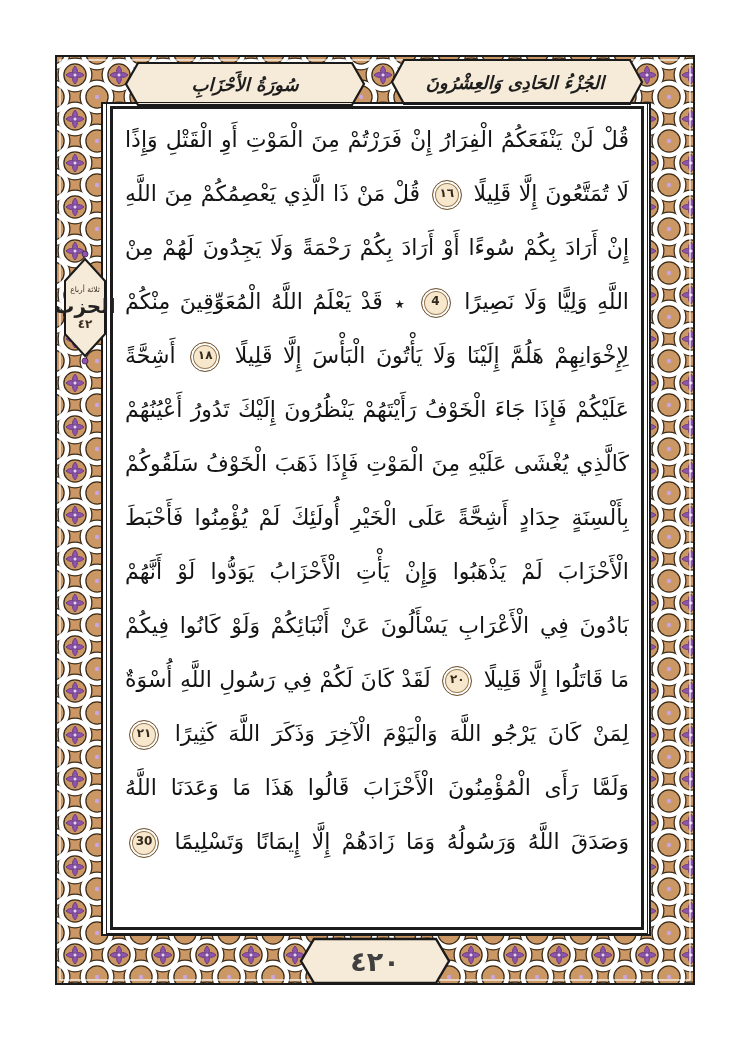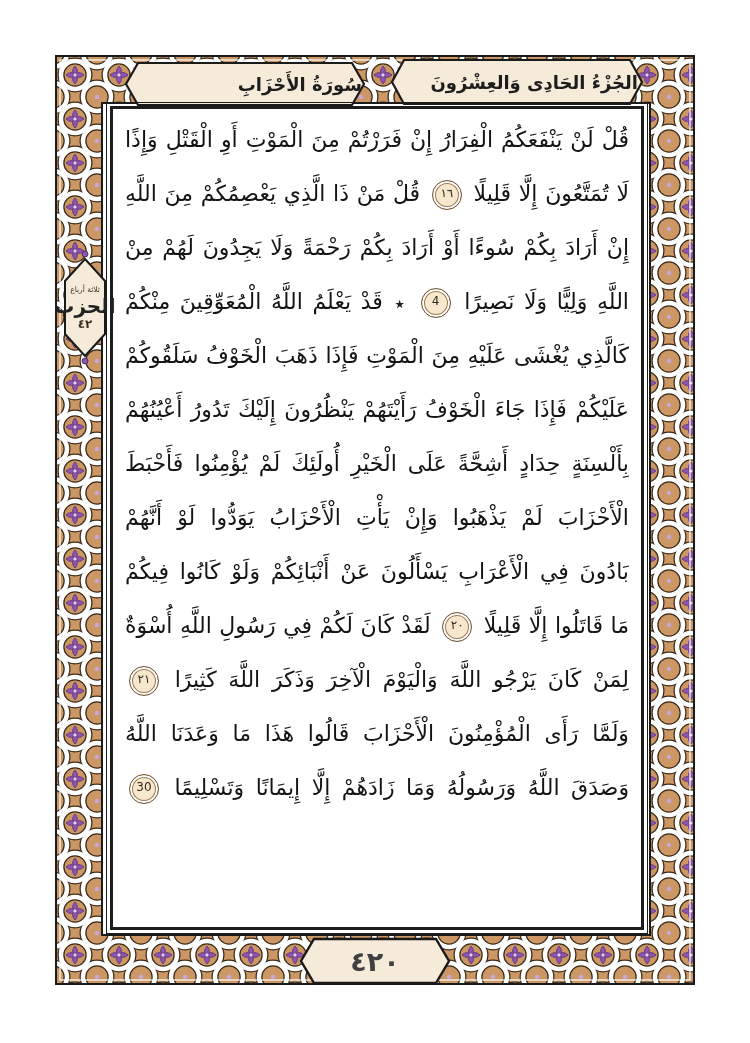--- a/index.html
+++ b/index.html
@@ -4,22 +4,22 @@
 <style>
   html,body{margin:0;padding:0;}
   body{
     width:750px;height:1043px;background:#ffffff;position:relative;
     font-family:"DejaVu Sans",sans-serif;color:#141414;overflow:hidden;
   }
   svg.frame{position:absolute;left:53px;top:53px;z-index:1;}
 
   
   .cartouche-label{
-    position:absolute;z-index:3;display:flex;align-items:center;justify-content:flex-start;
-    font-weight:bold;color:#1d1d1d;direction:rtl;
+    position:absolute;z-index:3;display:flex;align-items:center;justify-content:center;
+    font-weight:bold;color:#1d1d1d;direction:rtl;font-style:italic;
   }
   .cartouche-label.juz{left:392px;top:60px;width:246px;height:44px;font-size:18px;}
   .cartouche-label.surah{left:128px;top:63px;width:234px;height:42px;font-size:18px;}
 
   
   .hizb-text{
     position:absolute;z-index:3;left:61px;top:272px;width:48px;height:74px;
     display:flex;flex-direction:column;align-items:center;justify-content:center;
     direction:rtl;color:#3a2d20;line-height:1.15;
   }
@@ -46,21 +46,21 @@
   .line{
     height:54px;line-height:54px;overflow:hidden;
     text-align:justify;text-align-last:justify;
     font-size:22px;color:#141414;white-space:normal;
   }
   .line .words{}
   .verse-num{
     display:inline-block;width:28px;height:28px;line-height:25px;
     border-radius:50%;background:#f7e7cc;border:1.5px solid #6d5233;
     box-shadow:inset 0 0 0 2px #ffffff, inset 0 0 0 3px #9a7b52;
-    text-align:center;font-size:12px;font-weight:normal;color:#33291c;
+    text-align:center;font-size:12px;font-weight:bold;color:#33291c;
     vertical-align:middle;margin:0 4px;text-align-last:center;
   }
   .hizb-star{font-size:19px;vertical-align:middle;color:#1c1c1c;margin:0 2px;}
 </style>
 </head>
 <body>
 
 <svg class="frame" width="644" height="934" viewBox="0 0 644 934" aria-hidden="true">
   <defs>
     <pattern id="arab" width="44" height="44" patternUnits="userSpaceOnUse">
@@ -121,22 +121,23 @@
   <span class="big">الحزب</span>
   <span class="num">٤٢</span>
 </div>
 
 <div class="text-frame">
   <div class="text-area" id="lines" dir="rtl">
       <div class="line"><span class="words">قُلْ لَنْ يَنْفَعَكُمُ الْفِرَارُ إِنْ فَرَرْتُمْ مِنَ الْمَوْتِ أَوِ الْقَتْلِ وَإِذًا</span> </div>
       <div class="line"><span class="words">لَا تُمَتَّعُونَ إِلَّا قَلِيلًا</span> <span class="verse-num">١٦</span> <span class="words">قُلْ مَنْ ذَا الَّذِي يَعْصِمُكُمْ مِنَ اللَّهِ</span> </div>
       <div class="line"><span class="words">إِنْ أَرَادَ بِكُمْ سُوءًا أَوْ أَرَادَ بِكُمْ رَحْمَةً وَلَا يَجِدُونَ لَهُمْ مِنْ دُونِ</span> </div>
       <div class="line"><span class="words">اللَّهِ وَلِيًّا وَلَا نَصِيرًا</span> <span class="verse-num">4</span> <span class="hizb-star">٭</span> <span class="words">قَدْ يَعْلَمُ اللَّهُ الْمُعَوِّقِينَ مِنْكُمْ وَالْقَائِلِينَ</span> </div>
+      <div class="line"><span class="words">لِإِخْوَانِهِمْ هَلُمَّ إِلَيْنَا وَلَا يَأْتُونَ الْبَأْسَ إِلَّا قَلِيلًا</span> <span class="verse-num">١٨</span> <span class="words">أَشِحَّةً</span> </div>
+      <div class="line"><span class="words">عَلَيْكُمْ فَإِذَا جَاءَ الْخَوْفُ رَأَيْتَهُمْ يَنْظُرُونَ إِلَيْكَ تَدُورُ أَعْيُنُهُمْ</span> </div>
       <div class="line"><span class="words">كَالَّذِي يُغْشَى عَلَيْهِ مِنَ الْمَوْتِ فَإِذَا ذَهَبَ الْخَوْفُ سَلَقُوكُمْ</span> </div>
-      <div class="line"><span class="words">عَلَيْكُمْ فَإِذَا جَاءَ الْخَوْفُ رَأَيْتَهُمْ يَنْظُرُونَ إِلَيْكَ تَدُورُ أَعْيُنُهُمْ</span> </div>
       <div class="line"><span class="words">بِأَلْسِنَةٍ حِدَادٍ أَشِحَّةً عَلَى الْخَيْرِ أُولَئِكَ لَمْ يُؤْمِنُوا فَأَحْبَطَ</span> </div>
       <div class="line"><span class="words">الْأَحْزَابَ لَمْ يَذْهَبُوا وَإِنْ يَأْتِ الْأَحْزَابُ يَوَدُّوا لَوْ أَنَّهُمْ</span> </div>
       <div class="line"><span class="words">بَادُونَ فِي الْأَعْرَابِ يَسْأَلُونَ عَنْ أَنْبَائِكُمْ وَلَوْ كَانُوا فِيكُمْ</span> </div>
       <div class="line"><span class="words">مَا قَاتَلُوا إِلَّا قَلِيلًا</span> <span class="verse-num">٢٠</span> <span class="words">لَقَدْ كَانَ لَكُمْ فِي رَسُولِ اللَّهِ أُسْوَةٌ حَسَنَةٌ</span> </div>
       <div class="line"><span class="words">لِمَنْ كَانَ يَرْجُو اللَّهَ وَالْيَوْمَ الْآخِرَ وَذَكَرَ اللَّهَ كَثِيرًا</span> <span class="verse-num">٢١</span> </div>
       <div class="line"><span class="words">وَلَمَّا رَأَى الْمُؤْمِنُونَ الْأَحْزَابَ قَالُوا هَذَا مَا وَعَدَنَا اللَّهُ وَرَسُولُهُ</span> </div>
       <div class="line"><span class="words">وَصَدَقَ اللَّهُ وَرَسُولُهُ وَمَا زَادَهُمْ إِلَّا إِيمَانًا وَتَسْلِيمًا</span> <span class="verse-num">30</span> </div>
     </div>
 </div>
 

